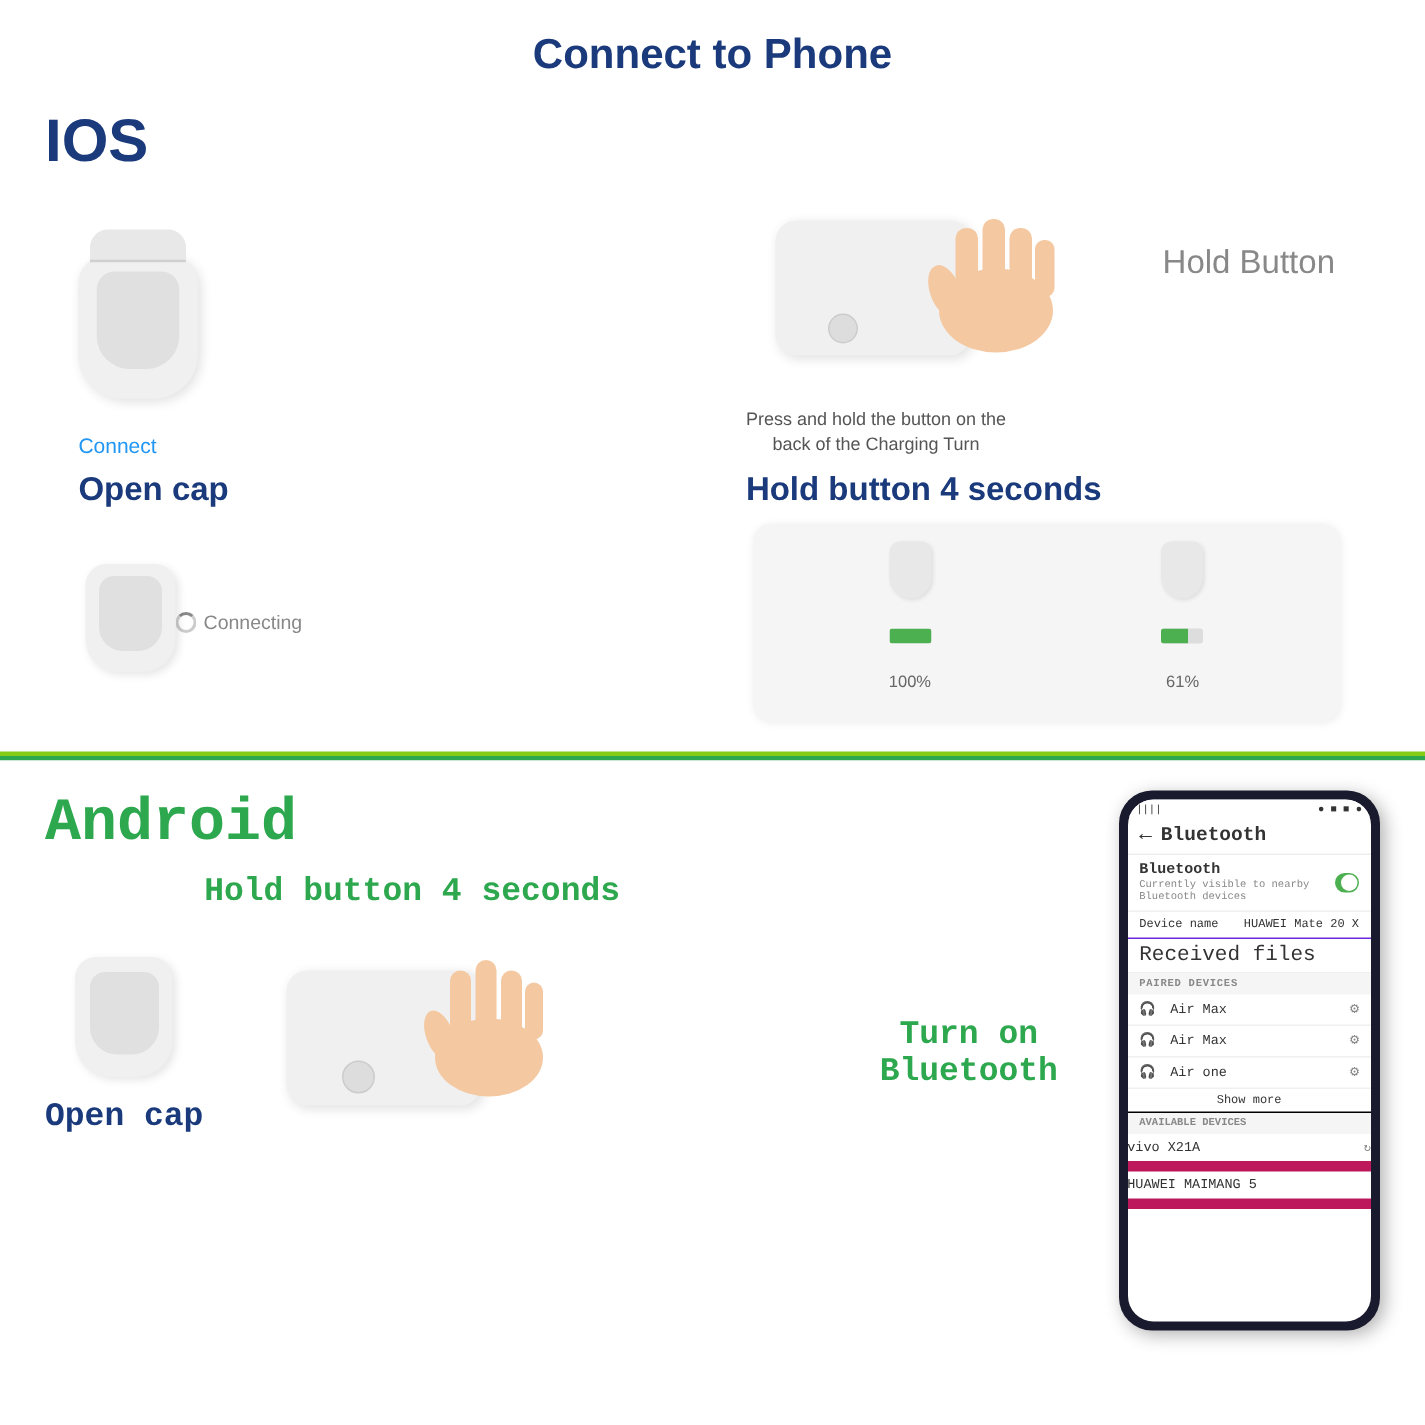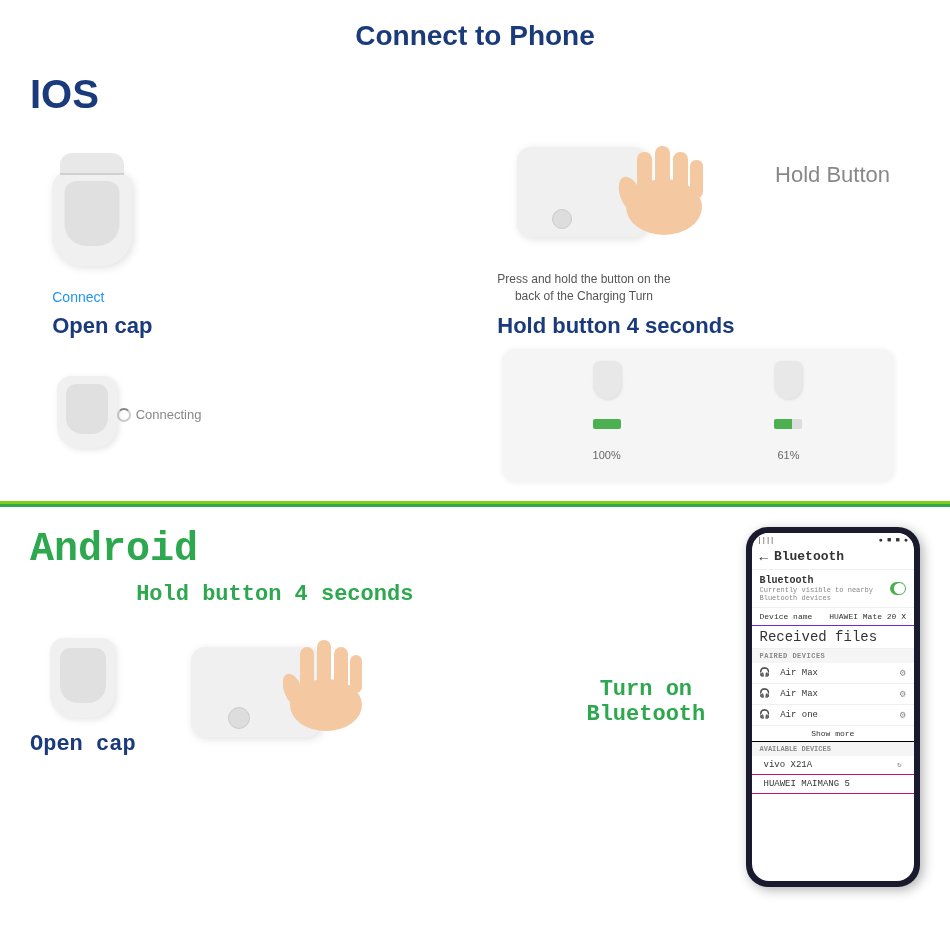--- a/index.html
+++ b/index.html
@@ -436,22 +436,22 @@
       padding: 3px 8px;
       font-size: 7px;
       font-weight: bold;
       color: #888;
       text-transform: uppercase;
     }
     .avail-device {
       display: flex;
       justify-content: space-between;
       align-items: center;
-      padding: 4px 12px;
-      border-bottom: 1px solid #be185d;
+      padding: 4px 0;
+      border-bottom: 7px solid #be185d;
     }
     .ad-name {
       font-size: 9px;
       color: #333;
     }
 
     
     .airpods-case-android {
       width: 65px;
       height: 80px;

